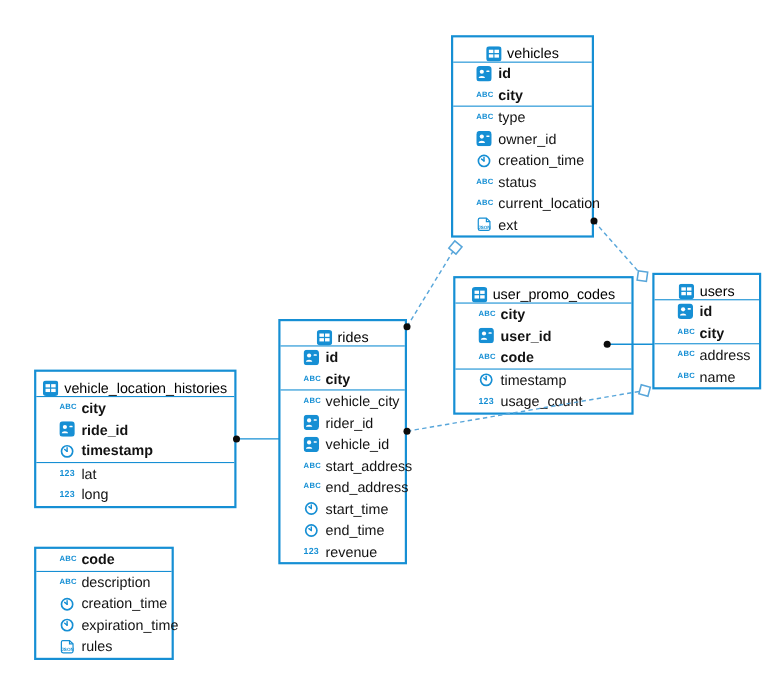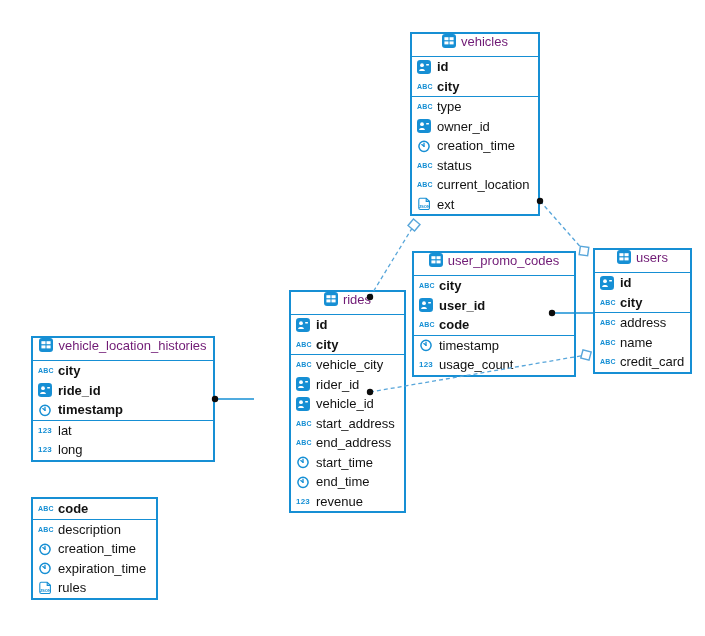--- a/index.html
+++ b/index.html
@@ -7,27 +7,27 @@
   html,body { margin:0; padding:0; background:#fff; }
   .canvas {
     position:relative; width:705px; height:636px; background:#fff;
     font-family:"Liberation Sans","DejaVu Sans",sans-serif; overflow:hidden;
   }
   .tbl {
     position:absolute; box-sizing:border-box; background:#fff;
     border:2px solid var(--accent);
   }
   .tbl-header {
-    height:22px; display:flex; align-items:flex-start; justify-content:center;
+    height:22px; display:flex; align-items:flex-end; justify-content:center;
     gap:5px; border-bottom:1.5px solid var(--accent);
-    font-size:13px; font-weight:500; color:#701a75; white-space:nowrap;
+    font-size:13px; font-weight:500; color:#000000; white-space:nowrap;
   }
   .sect-cols { border-top:1.5px solid var(--accent); }
   .row {
-    height:19.5px; display:flex; align-items:center; padding-left:5px;
+    height:19.5px; display:flex; align-items:center; padding-left:21px;
     font-size:13px; color:#121212; white-space:nowrap;
   }
   .row.key { font-weight:700; }
   .icon-box {
     flex:0 0 20px; width:20px; display:flex; align-items:center;
     justify-content:flex-start;
   }
   .icon-text { font-size:7px; font-weight:800; color:var(--accent); letter-spacing:.2px; }
   .icon-num  { font-size:8px; font-weight:700; color:var(--accent); letter-spacing:.2px; }
   .hdr-icon { display:flex; align-items:center; }
@@ -219,29 +219,23 @@
             <span class="icon-text">ABC</span>
           </span>
           <span>address</span>
         </div>
         <div class="row">
           <span class="icon-box">
             <span class="icon-text">ABC</span>
           </span>
           <span>name</span>
         </div>
-        <div class="row">
-          <span class="icon-box">
-            <span class="icon-text">ABC</span>
-          </span>
-          <span>credit_card</span>
-        </div>
-      </div>
-    </div>
-    <div class="tbl" style="left: 253px; top: 290px; width: 117px; margin-left: 36px;">
+      </div>
+    </div>
+    <div class="tbl" style="left: 253px; top: 290px; width: 117px;">
       <div class="tbl-header">
         <span class="hdr-icon">
           <svg width="14" height="14" viewBox="0 0 14 14">
             <rect width="14" height="14" rx="3" fill="#168fd4"></rect>
             <rect x="2.4" y="3.2" width="4.1" height="3" fill="#fff"></rect>
             <rect x="7.5" y="3.2" width="4.1" height="3" fill="#fff"></rect>
             <rect x="2.4" y="7.4" width="4.1" height="3" fill="#fff"></rect>
             <rect x="7.5" y="7.4" width="4.1" height="3" fill="#fff"></rect>
           </svg>
         </span>

